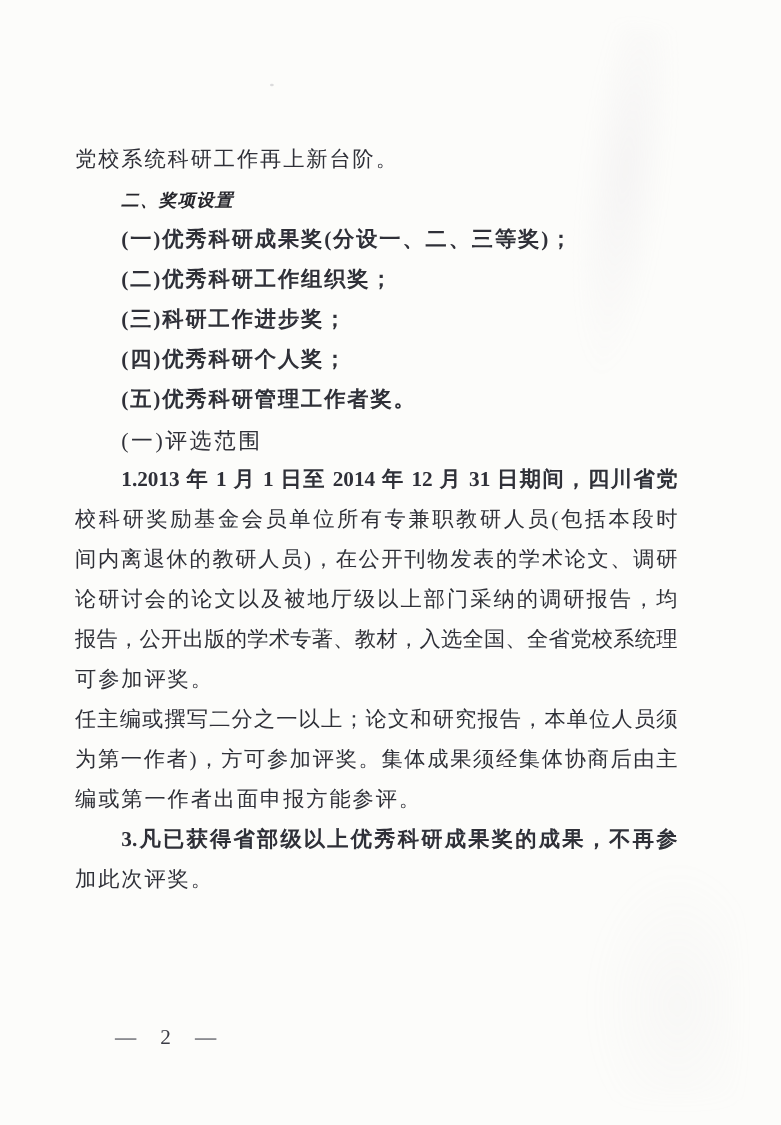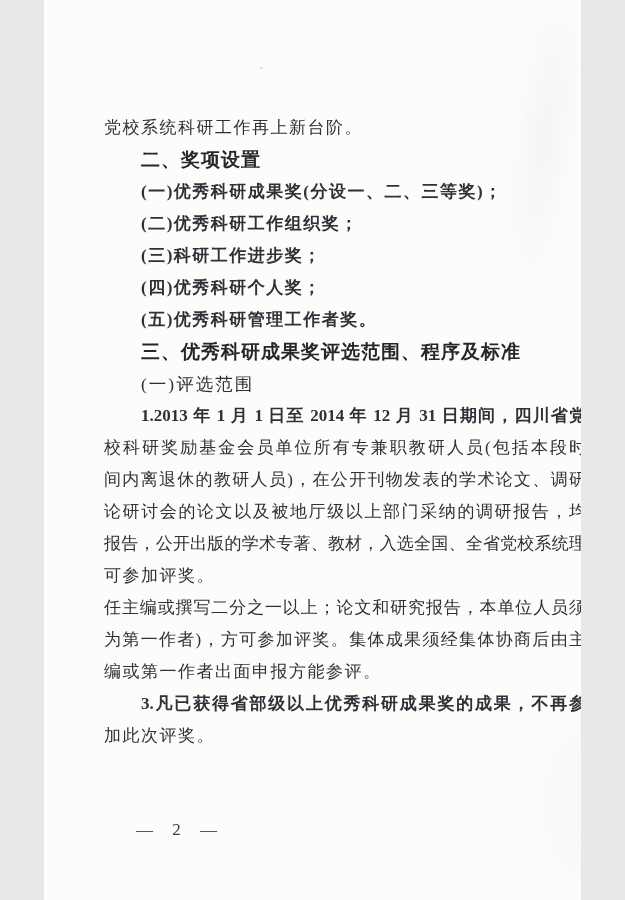--- a/index.html
+++ b/index.html
@@ -6,21 +6,21 @@
     --paper: #fcfcfa;
     --ink: #2f3038;
   }
   html, body {
     margin: 0;
     padding: 0;
     background: #e8e8e8;
   }
   .page {
     position: relative;
-    width: 537px;
+    width: 625px;
     height: 900px;
     margin: 0 auto;
     background: var(--paper);
     overflow: hidden;
     color: var(--ink);
     font-family: "Liberation Serif", "DejaVu Serif", serif;
   }
   .content {
     position: absolute;
     left: 60px;
@@ -40,23 +40,24 @@
     text-align: justify;
     text-align-last: justify;
   }
   .line.ind {
     text-indent: 37px;
     font-weight: bold;
   }
   .line.h {
     font-family: "Liberation Sans", "DejaVu Sans", sans-serif;
     font-weight: 700;
-    font-size: 19px;
+    font-size: 14px;
     letter-spacing: 1px;
     color: #26262c;
+    font-style: italic;
   }
   .line.kai {
     font-weight: 400;
     font-size: 17.5px;
     letter-spacing: 2px;
   }
   .page-footer {
     position: absolute;
     left: 92px;
     top: 820px;
@@ -110,21 +111,20 @@
   <div class="speck"></div>
 
   <div class="content">
     <div class="line">党校系统科研工作再上新台阶。</div>
     <div class="line h ind">二、奖项设置</div>
     <div class="line ind">(一)优秀科研成果奖(分设一、二、三等奖)；</div>
     <div class="line ind">(二)优秀科研工作组织奖；</div>
     <div class="line ind">(三)科研工作进步奖；</div>
     <div class="line ind">(四)优秀科研个人奖；</div>
     <div class="line ind">(五)优秀科研管理工作者奖。</div>
-    <div class="line h ind">三、优秀科研成果奖评选范围、程序及标准</div>
     <div class="line kai ind">(一)评选范围</div>
     <div class="line ind full">1.2013 年 1 月 1 日至 2014 年 12 月 31 日期间，四川省党</div>
     <div class="line full">校科研奖励基金会员单位所有专兼职教研人员(包括本段时</div>
     <div class="line full">间内离退休的教研人员)，在公开刊物发表的学术论文、调研</div>
     <div class="line full">论研讨会的论文以及被地厅级以上部门采纳的调研报告，均</div>
     <div class="line full">报告，公开出版的学术专著、教材，入选全国、全省党校系统理</div>
     <div class="line">可参加评奖。</div>
     <div class="line full">任主编或撰写二分之一以上；论文和研究报告，本单位人员须</div>
     <div class="line full">为第一作者)，方可参加评奖。集体成果须经集体协商后由主</div>
     <div class="line">编或第一作者出面申报方能参评。</div>

